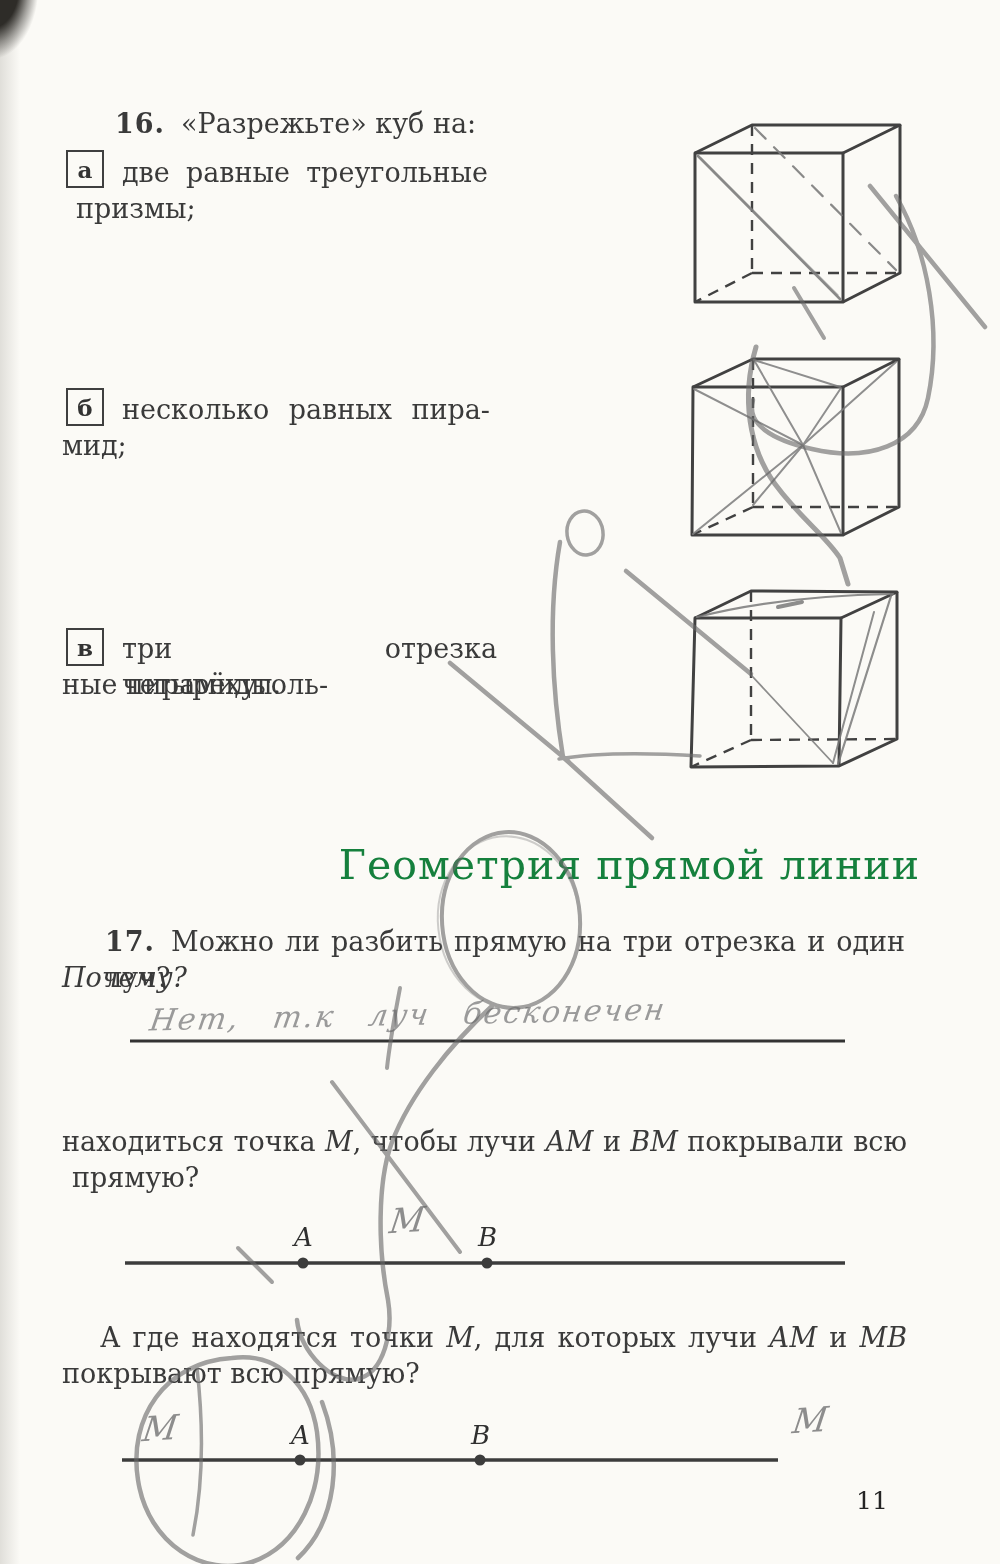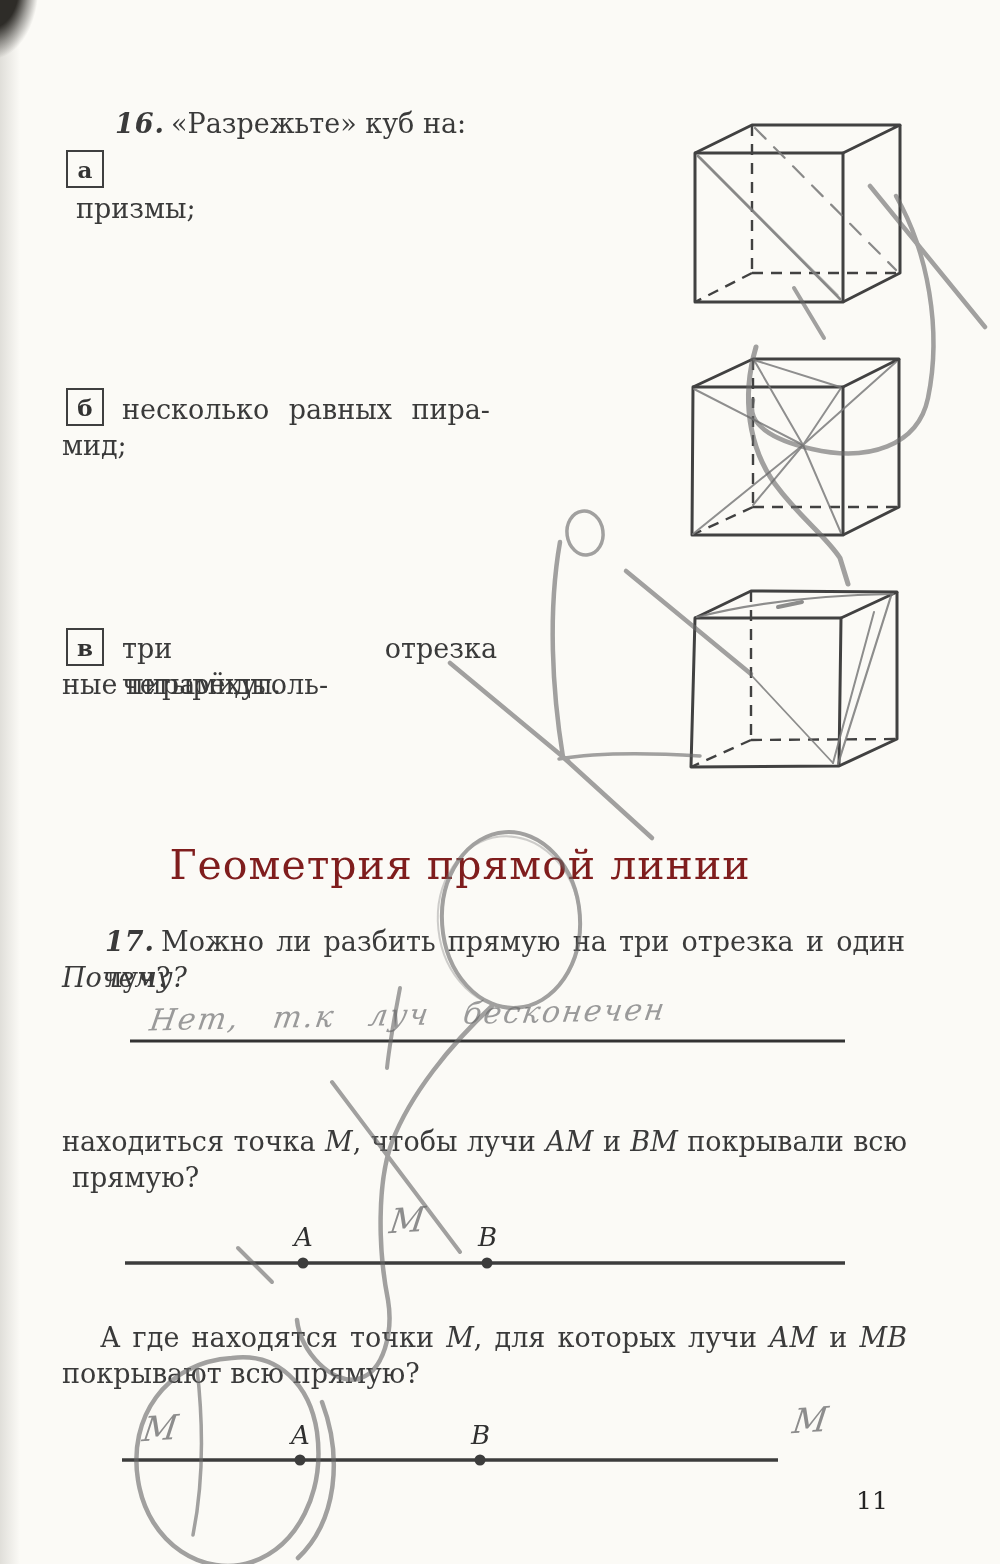--- a/index.html
+++ b/index.html
@@ -6,29 +6,29 @@
   #page{
     position:relative;width:1000px;height:1564px;margin:0 auto;
     background:#fbfaf6;overflow:hidden;
     font-family:"DejaVu Serif", serif;color:#3a3a3a;
   }
   .pline{
     position:absolute;font:27px/36px "DejaVu Serif", serif;color:#3a3a3a;
     text-align:justify;text-align-last:justify;
   }
   .pline.nojust{text-align:left;text-align-last:auto;}
-  .pnum{font-weight:bold;font-style:italic;letter-spacing:1px;margin-right:6px;}
+  .pnum{font-weight:bold;letter-spacing:1px;margin-right:16px;}
   .marker{
     position:absolute;width:34px;height:34px;border:2px solid #3f3f3f;
     display:flex;align-items:center;justify-content:center;
     font:bold 23px "DejaVu Serif", serif;color:#333;background:#fbfaf6;
   }
   .heading{
-    position:absolute;left:0;width:920px;top:840px;text-align:center;
-    font:41px/50px "DejaVu Serif", serif;color:#7f1d1d;letter-spacing:1px;
+    position:absolute;left:0;width:920px;top:840px;text-align:right;
+    font:41px/50px "DejaVu Serif", serif;color:#15803d;letter-spacing:1px;
   }
   .ptlabel{position:absolute;font:italic 26px "DejaVu Serif", serif;color:#2f2f2f;}
   .hand{
     position:absolute;font:italic 30px "DejaVu Serif", serif;color:#9a9a9a;
     letter-spacing:2px;word-spacing:22px;transform:rotate(-1.2deg) skewX(-10deg);
   }
   .hand-m{
     position:absolute;font:italic 34px "DejaVu Serif", serif;color:#8d8d8d;
     transform:rotate(-4deg) skewX(-12deg);
   }
@@ -51,20 +51,21 @@
   <div class="edge-left"></div>
   <div class="corner-blob"></div>
 
   <div class="pline nojust" style="left:115px;top:106px;">
     <span class="pnum">16.</span><span>«Разрежьте» куб на:</span>
   </div>
 
   <div class="marker" style="left:66px;top:150px;">
     <span>а</span>
   </div>
+  <div class="pline" style="left:122px;top:155px;width:366px;">две равные треугольные</div>
   <div class="pline nojust" style="left:62px;top:191px;margin-left:14px;">призмы;</div>
 
   <div class="marker" style="left:66px;top:388px;">
     <span>б</span>
   </div>
   <div class="pline" style="left:122px;top:392px;width:368px;">несколько равных пира-</div>
   <div class="pline nojust" style="left:62px;top:428px;">мид;</div>
 
   <div class="marker" style="left:66px;top:628px;">
     <span>в</span>

